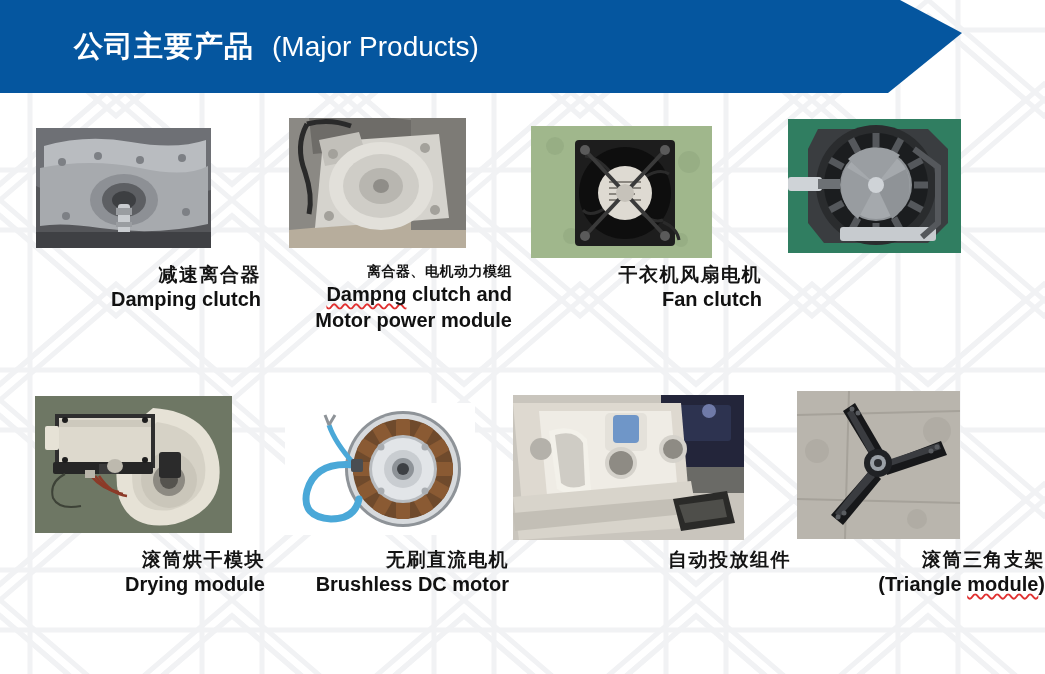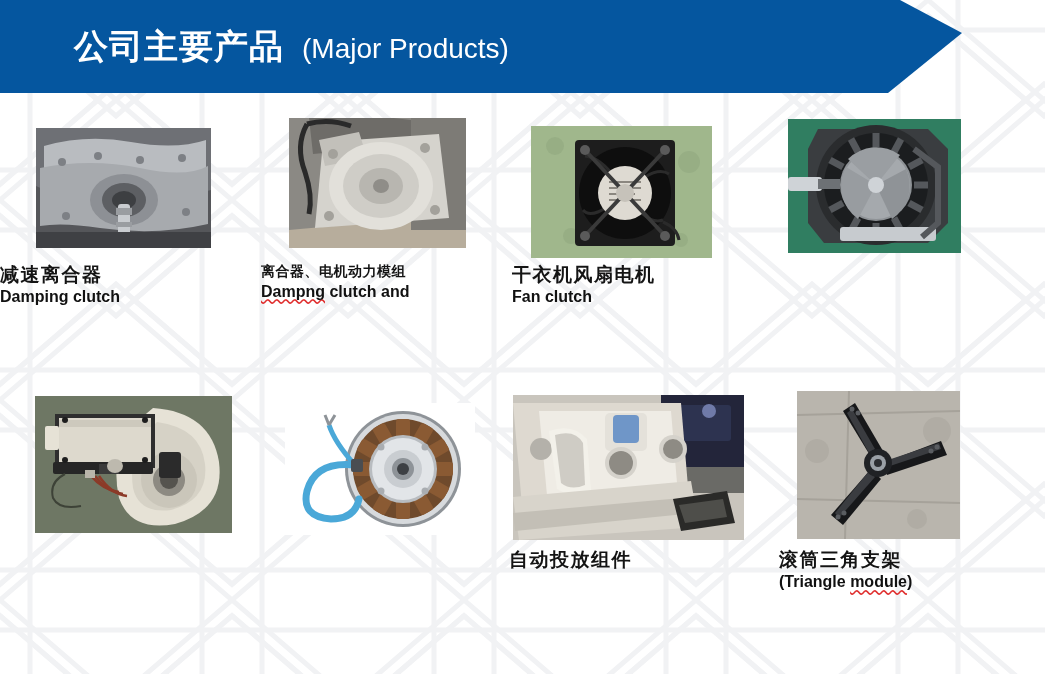--- a/index.html
+++ b/index.html
@@ -45,21 +45,21 @@
   }
   #header-title-wrap .title-inner {
     padding-left: 74px;
     color: #ffffff;
     white-space: nowrap;
     font-weight: bold;
     letter-spacing: 0px;
   }
   .title-cn {
     font-family: Liberation Sans, sans-serif;
-    font-size: 34px;
+    font-size: 29px;
     font-weight: bold;
     letter-spacing: 1px;
   }
   .title-en {
     font-family: "Liberation Sans", "DejaVu Sans", sans-serif;
     font-size: 28px;
     font-weight: normal;
     margin-left: 18px;
   }
 
@@ -89,35 +89,35 @@
 
   .product-photo {
     position: absolute;
     overflow: hidden;
     background: #d9d9d9;
   }
   .product-photo svg { display: block; width: 100%; height: 100%; }
 
   .product-caption {
     position: absolute;
-    text-align: left;
+    text-align: right;
     line-height: 1.18;
     color: #1a1a1a;
   }
   .caption-cn {
     font-family: "DejaVu Serif", "Liberation Serif", serif;
     font-size: 19px;
     font-weight: bold;
     letter-spacing: 1.5px;
     white-space: nowrap;
     color: #141414;
   }
   .caption-en {
     font-family: "Liberation Sans", "DejaVu Sans", sans-serif;
-    font-size: 16px;
+    font-size: 20px;
     font-weight: bold;
     color: #111111;
     white-space: nowrap;
     margin-top: 3px;
   }
   .misspelled {
     
     text-decoration: underline wavy #e03030;
     text-decoration-skip-ink: none;
     text-underline-offset: 2px;
@@ -213,20 +213,21 @@
             <circle cx="44" cy="36" r="5"></circle>
               <circle cx="136" cy="30" r="5"></circle>
             <circle cx="40" cy="98" r="5"></circle>
               <circle cx="146" cy="92" r="5"></circle>
           </g>
         </svg>
       </div>
       <div class="product-caption" style="left:0px; top:170px; width:251px;">
         <div class="caption-cn" style="font-size:14px; letter-spacing:0.5px;">离合器、电机动力模组</div>
         <div class="caption-en"><span class="misspelled">Dampng</span><span> clutch and</span></div>
+        <div class="caption-en">Motor power module</div>
       </div>
     </div>
 
     <div class="product-cell" style="left:512px; width:250px;">
       <div class="product-photo" style="left:19px; top:33px; width:181px; height:132px;">
         <svg viewBox="0 0 181 132" preserveAspectRatio="none" xmlns="http://www.w3.org/2000/svg">
           <rect width="181" height="132" fill="#a3b88e"></rect>
           <rect width="181" height="132" fill="#9db58a" opacity="0.5"></rect>
           <g opacity="0.25" fill="#7d9470">
             <circle cx="24" cy="20" r="9"></circle>
@@ -337,20 +338,24 @@
           <ellipse cx="80" cy="70" rx="8" ry="7" fill="#bdb9ae"></ellipse>
           <path d="M30 78 Q14 86 18 102 Q24 114 46 110" stroke="#3d4237" stroke-width="2" fill="none"></path>
           <g stroke="#8c3a28" stroke-width="2.5" fill="none">
             <path d="M56 80 Q68 94 84 96"></path>
             <path d="M60 80 Q72 96 88 98"></path>
             <path d="M64 80 Q76 98 92 100"></path>
           </g>
           <rect x="50" y="74" width="10" height="8" fill="#b9b5aa"></rect>
         </svg>
       </div>
+      <div class="product-caption" style="left:0px; top:165px; width:265px;">
+        <div class="caption-cn">滚筒烘干模块</div>
+        <div class="caption-en">Drying module</div>
+      </div>
     </div>
 
     <div class="product-cell" style="left:265px; width:244px;">
       <div class="product-photo" style="left:20px; top:20px; width:190px; height:132px; background:#ffffff;">
         <svg viewBox="0 0 190 132" preserveAspectRatio="none" xmlns="http://www.w3.org/2000/svg">
           <rect width="190" height="132" fill="#ffffff"></rect>
           <circle cx="118" cy="66" r="58" fill="#8e9398"></circle>
           <circle cx="118" cy="66" r="55" fill="#d7dadd"></circle>
           <circle cx="118" cy="66" r="50" fill="#6f4a2c"></circle>
           <g fill="#8a5a33">
@@ -402,20 +407,24 @@
             <circle cx="96" cy="44" r="3.5"></circle>
               <circle cx="140" cy="44" r="3.5"></circle>
             <circle cx="96" cy="88" r="3.5"></circle>
               <circle cx="140" cy="88" r="3.5"></circle>
           </g>
           <path d="M70 62 Q30 58 22 88 Q16 114 46 116 Q70 116 74 96" stroke="#4aa8d8" stroke-width="7" fill="none" stroke-linecap="round"></path>
           <path d="M70 62 Q50 40 44 22" stroke="#4aa8d8" stroke-width="5" fill="none"></path>
           <path d="M44 22 L40 12 M44 22 L50 12" stroke="#8e9398" stroke-width="3" fill="none"></path>
           <rect x="66" y="56" width="12" height="13" rx="2" fill="#4a4d51"></rect>
         </svg>
+      </div>
+      <div class="product-caption" style="left:0px; top:165px; width:244px;">
+        <div class="caption-cn">无刷直流电机</div>
+        <div class="caption-en">Brushless DC motor</div>
       </div>
     </div>
 
     <div class="product-cell" style="left:509px; width:270px;">
       <div class="product-photo" style="left:4px; top:12px; width:231px; height:145px;">
         <svg viewBox="0 0 231 145" preserveAspectRatio="none" xmlns="http://www.w3.org/2000/svg">
           <rect width="231" height="145" fill="#c9c5bd"></rect>
           <rect x="148" y="0" width="83" height="80" fill="#23253a"></rect>
           <rect x="160" y="10" width="58" height="36" rx="3" fill="#2d3350"></rect>
           <circle cx="196" cy="16" r="7" fill="#6f7aa8"></circle>
@@ -430,21 +439,21 @@
           <circle cx="160" cy="54" r="10" fill="#8e8b84"></circle>
           <circle cx="28" cy="54" r="11" fill="#b4b1aa"></circle>
           <path d="M36 36 Q60 28 74 44 L78 96 Q60 104 44 94 Z" fill="#f3f1ea"></path>
           <path d="M42 40 Q62 34 70 48 L72 90 Q58 96 48 88 Z" fill="#cfccc5"></path>
           <path d="M0 102 L178 86 L186 132 L6 145 Z" fill="#d8d4cb"></path>
           <path d="M0 118 L180 102 L182 118 L2 136 Z" fill="#c3bfb6"></path>
           <path d="M160 104 L214 96 L222 128 L168 136 Z" fill="#2a2a28"></path>
           <path d="M166 110 L210 104 L214 122 L172 128 Z" fill="#4e4e4a"></path>
         </svg>
       </div>
-      <div class="product-caption" style="left:0px; top:165px; width:270px;">
+      <div class="product-caption" style="left:12px; top:165px; width:270px;">
         <div class="caption-cn">自动投放组件</div>
       </div>
     </div>
 
     <div class="product-cell" style="left:779px; width:266px;">
       <div class="product-photo" style="left:18px; top:8px; width:163px; height:148px;">
         <svg viewBox="0 0 163 148" preserveAspectRatio="none" xmlns="http://www.w3.org/2000/svg">
           <rect width="163" height="148" fill="#b5b1a9"></rect>
           <rect width="163" height="148" fill="#bdb9b1" opacity="0.5"></rect>
           <g stroke="#a6a29a" stroke-width="2" fill="none">

